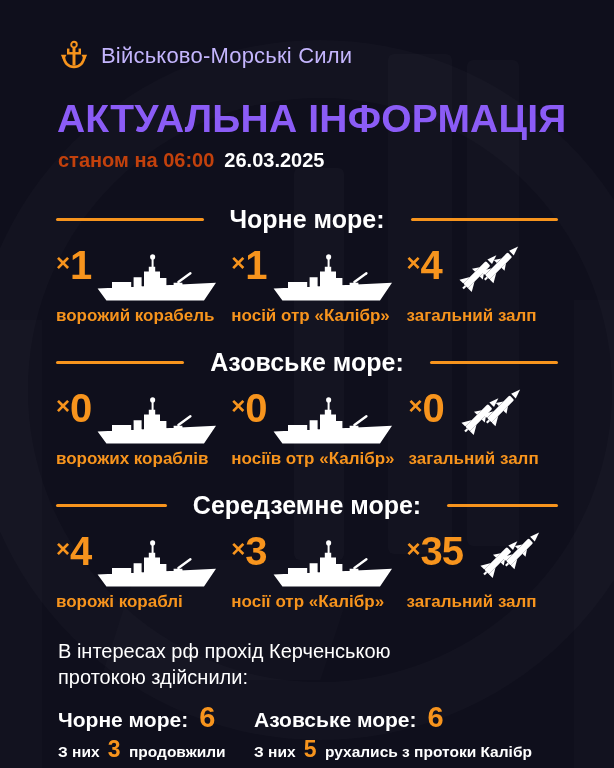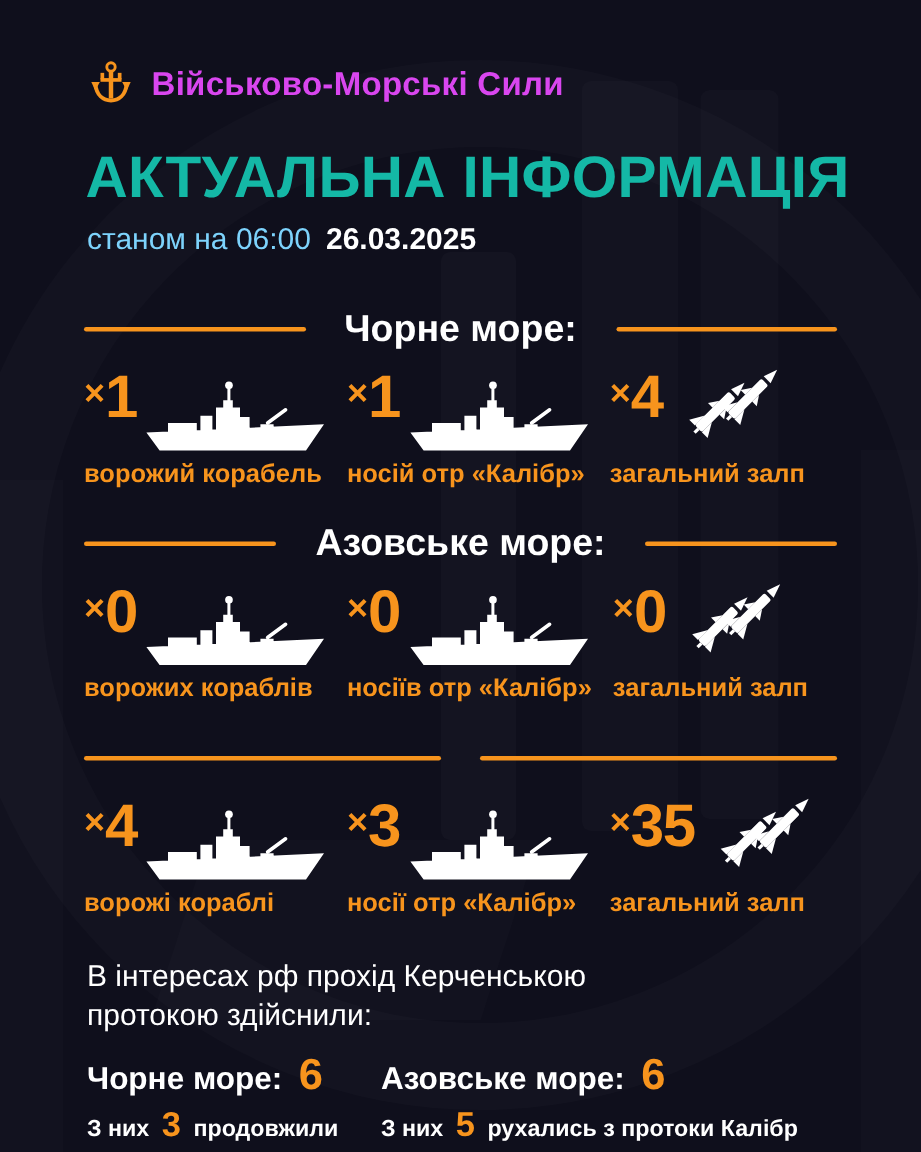--- a/index.html
+++ b/index.html
@@ -29,28 +29,28 @@
     background: rgba(255,255,255,0.016); }
   .wm-strip-r { right: 0; top: 300px; width: 40px; height: 468px;
     background: rgba(255,255,255,0.016); }
   .wm-wedge { left: 120px; top: 560px; width: 220px; height: 120px;
     background: rgba(255,255,255,0.015); transform: skewX(-18deg); }
 
   .content { position: relative; z-index: 1; padding-top: 40px; }
 
   
   .hdr { display: flex; align-items: center; gap: 13px; margin-left: 60px; height: 32px; }
-  .hdr-org { font-size: 22px; font-weight: 700; color: #d946ef; letter-spacing: 0.2px; }
+  .hdr-org { font-size: 22px; font-weight: 400; color: #c4b5fd; letter-spacing: 0.2px; }
   .anchor-svg { width: 28px; height: 32px; display: block; }
 
   
   .title { margin: 27px 0 0 57px; font-size: 39px; font-weight: 800;
-    color: #14b8a6; letter-spacing: 0.2px; line-height: 1.05; }
+    color: #8b5cf6; letter-spacing: 0.2px; line-height: 1.05; }
   .subtitle { margin: 9px 0 0 58px; font-size: 20px; display: flex; gap: 10px; align-items: baseline; }
-  .subtitle .pfx { color: #7dd3fc; font-weight: 400; }
+  .subtitle .pfx { color: #c2410c; font-weight: 700; }
   .subtitle .date { color: #ffffff; font-weight: 700; }
 
   
   .sections { margin-top: 32px; }
   .sec { margin-bottom: 21px; }
   .sec-head { display: flex; align-items: center; gap: 26px; padding: 0 56px; height: 32px; }
   .sec-line { flex: 1; height: 3px; background: #F7941D; border-radius: 2px; }
   .sec-name { font-size: 25px; font-weight: 600; color: #ffffff; white-space: nowrap; }
 
   .stats { display: grid; grid-template-columns: 1fr 1fr 1fr; column-gap: 14px;
@@ -246,20 +246,21 @@
                 </svg>
             </div>
             <div class="stat-label">загальний залп</div>
           </div>
         </div>
       </div>
 
       <div class="sec">
         <div class="sec-head">
           <span class="sec-line"></span>
+          <span class="sec-name">Середземне море:</span>
           <span class="sec-line"></span>
         </div>
         <div class="stats">
           <div class="stat">
             <div class="stat-top">
               <span class="stat-num">
                   <span class="xsign">×</span>
                   <span class="digits">4</span>
                 </span>
               <svg class="ship-svg">

